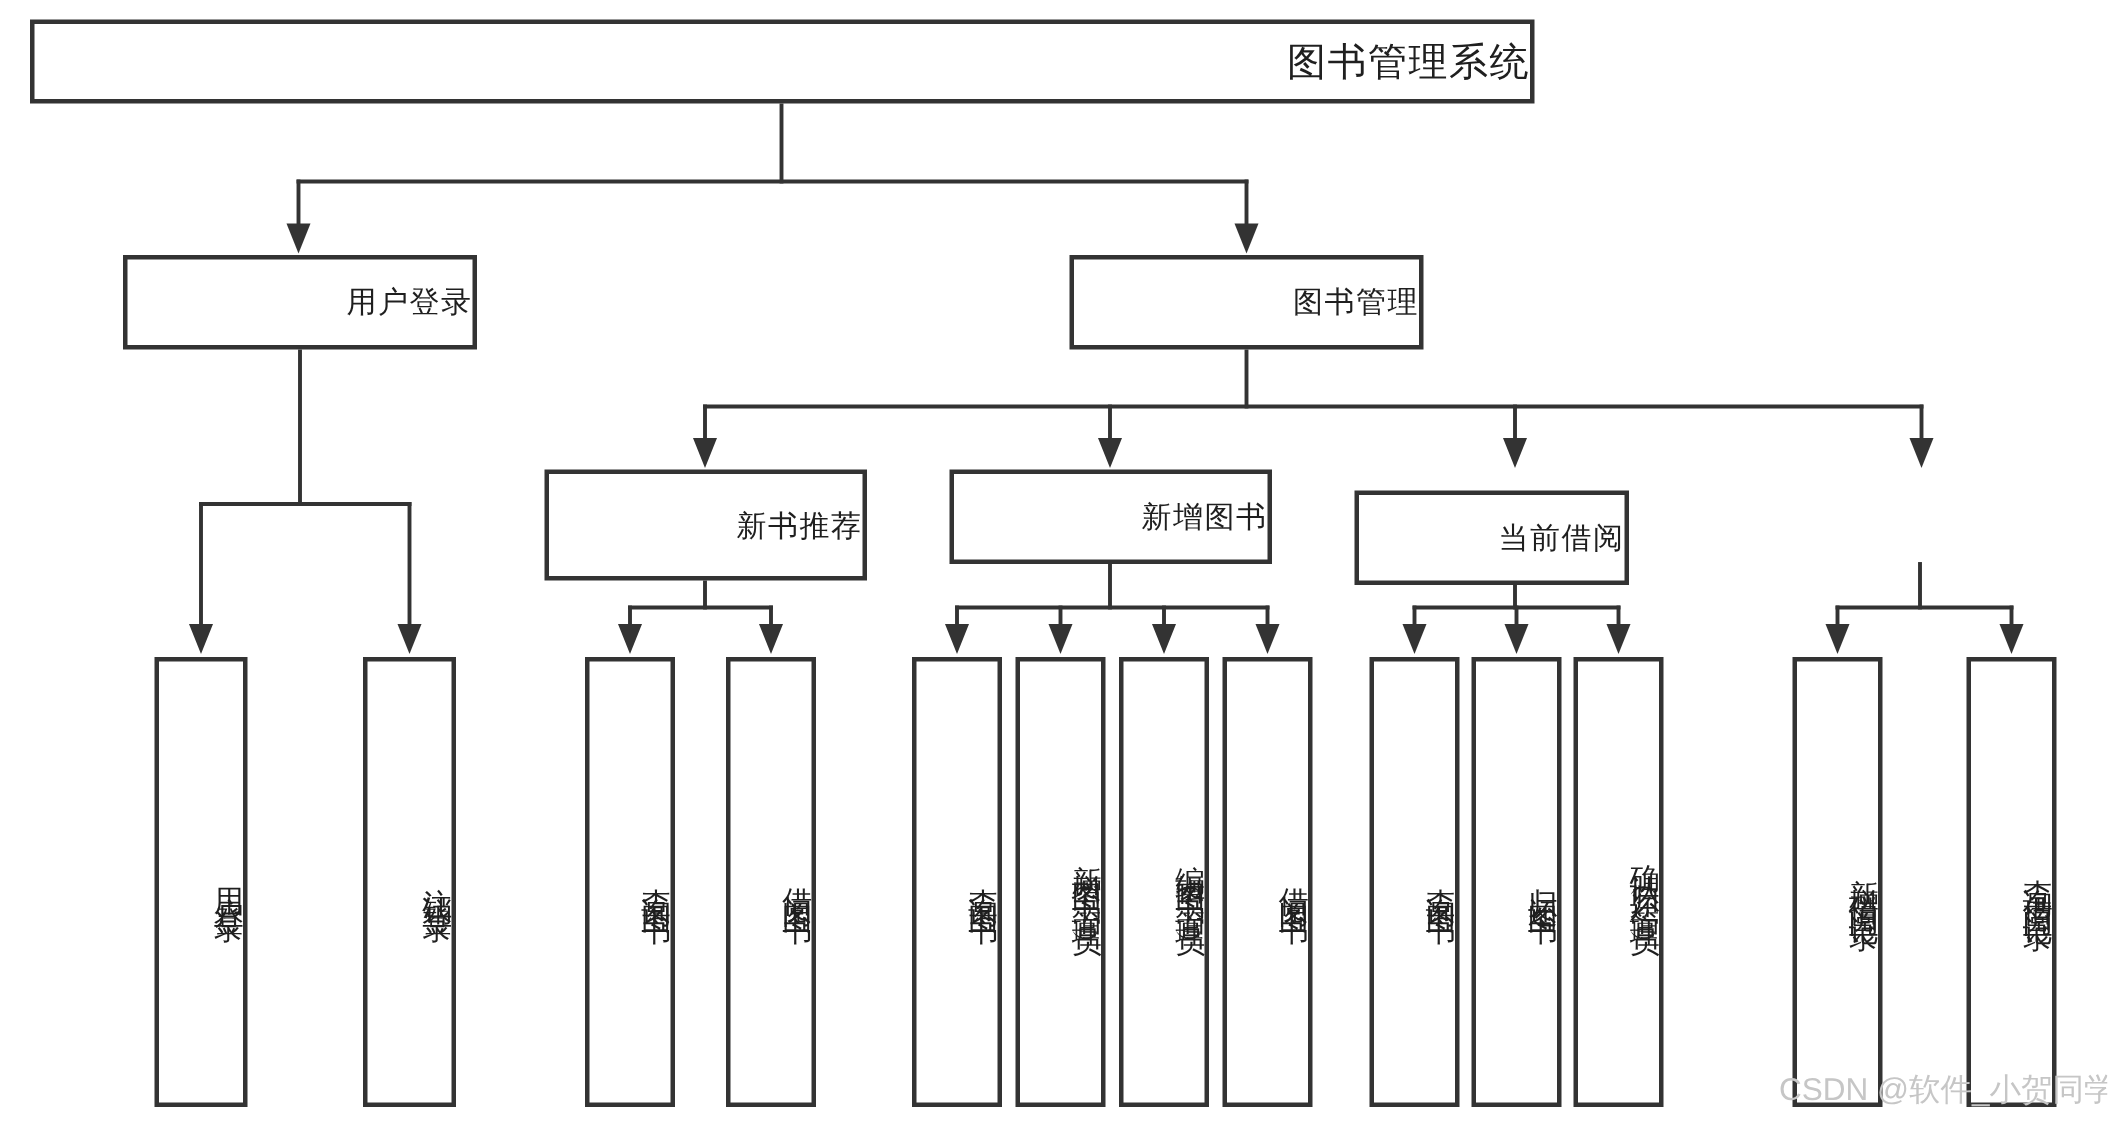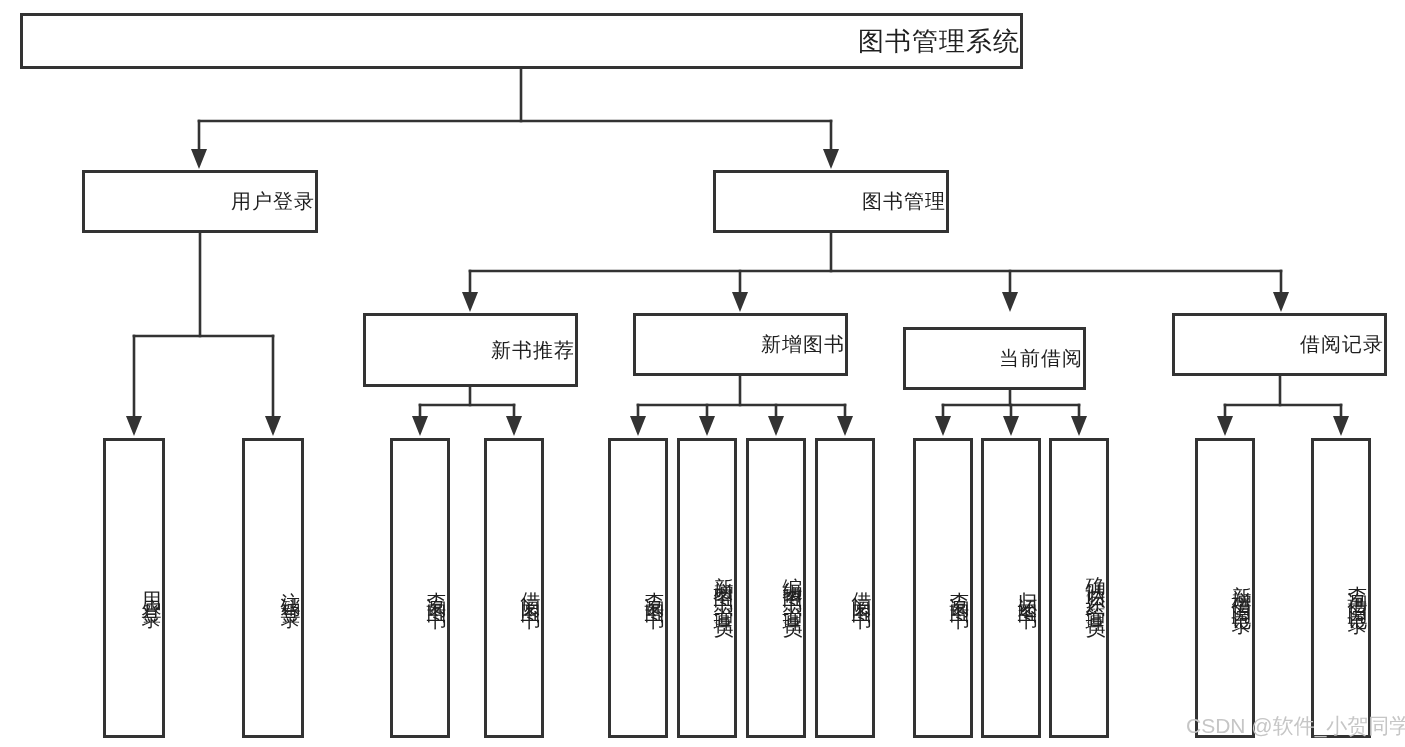--- a/index.html
+++ b/index.html
@@ -150,23 +150,20 @@
 
   <div class="box" style="left:363px; top:313px; width:215px; height:74px;padding-left:28px;">
     <span class="label">新书推荐</span>
   </div>
   <div class="box" style="left:633px; top:313px; width:215px; height:63px;">
     <span class="label">新增图书</span>
   </div>
   <div class="box" style="left:903px; top:327px; width:183px; height:63px;">
     <span class="label">当前借阅</span>
   </div>
-  <div class="box" style="left:1172px; top:313px; width:215px; height:63px;">
-    <span class="label">借阅记录</span>
-  </div>
 
   <div class="box leaf" style="left:103px; width:62px;">
     <span class="label">用户登录</span>
   </div>
   <div class="box leaf" style="left:242px; width:62px;">
     <span class="label">注销登录</span>
   </div>
 
   <div class="box leaf" style="left:390px;">
     <span class="label">查询图书</span>

